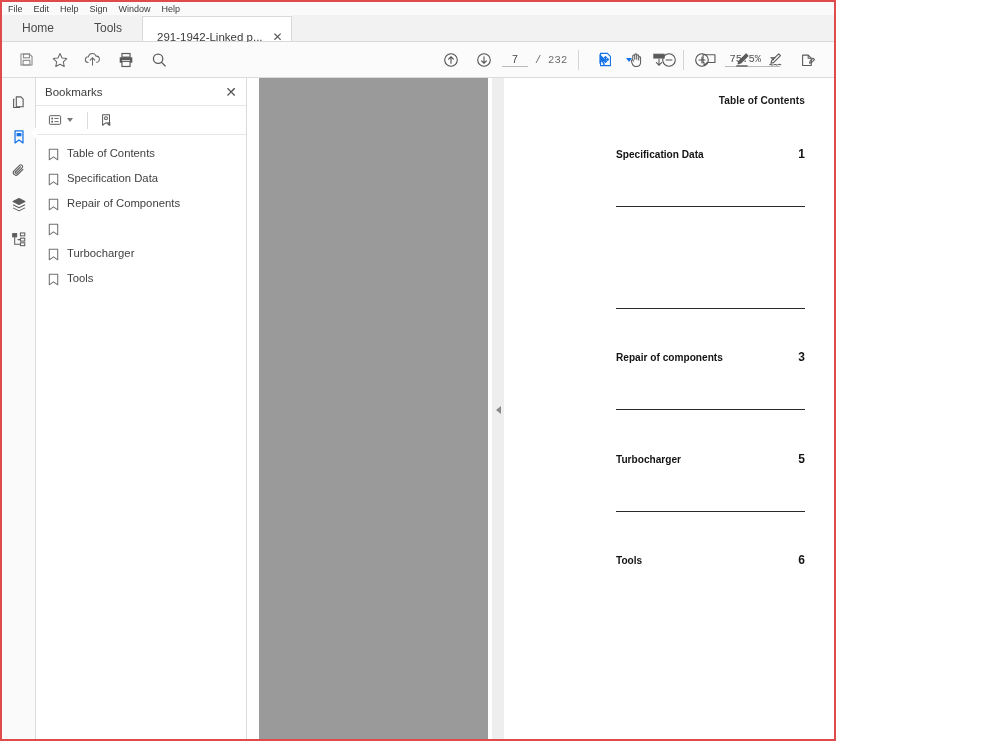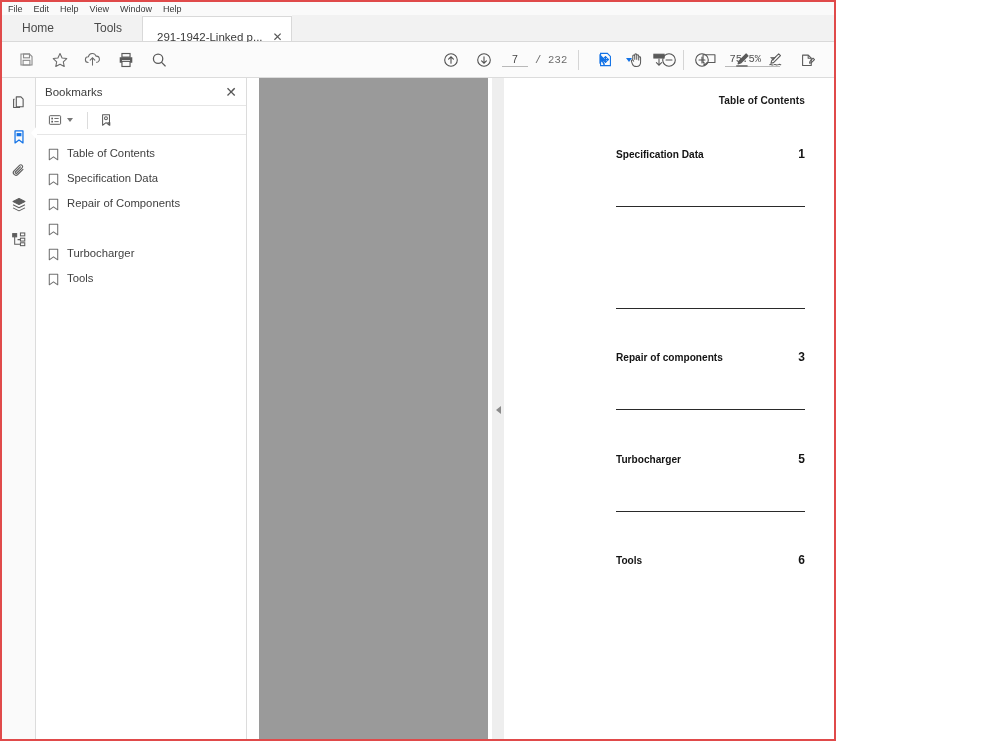--- a/index.html
+++ b/index.html
@@ -340,21 +340,21 @@
 </style>
 </head>
 <body>
 
 <div id="app">
 
   <div class="menubar">
     <div class="mi">File</div>
     <div class="mi">Edit</div>
     <div class="mi">Help</div>
-    <div class="mi">View</div>
+    <div class="mi">Sign</div>
     <div class="mi">Window</div>
     <div class="mi">Help</div>
   </div>
 
   <div class="tabbar">
     <div class="navbtn">Home</div>
     <div class="navbtn">Tools</div>
     <div class="doctab">
       <span class="tabtitle">291-1942-Linked p...</span>
       <span class="tabclose">✕</span>

